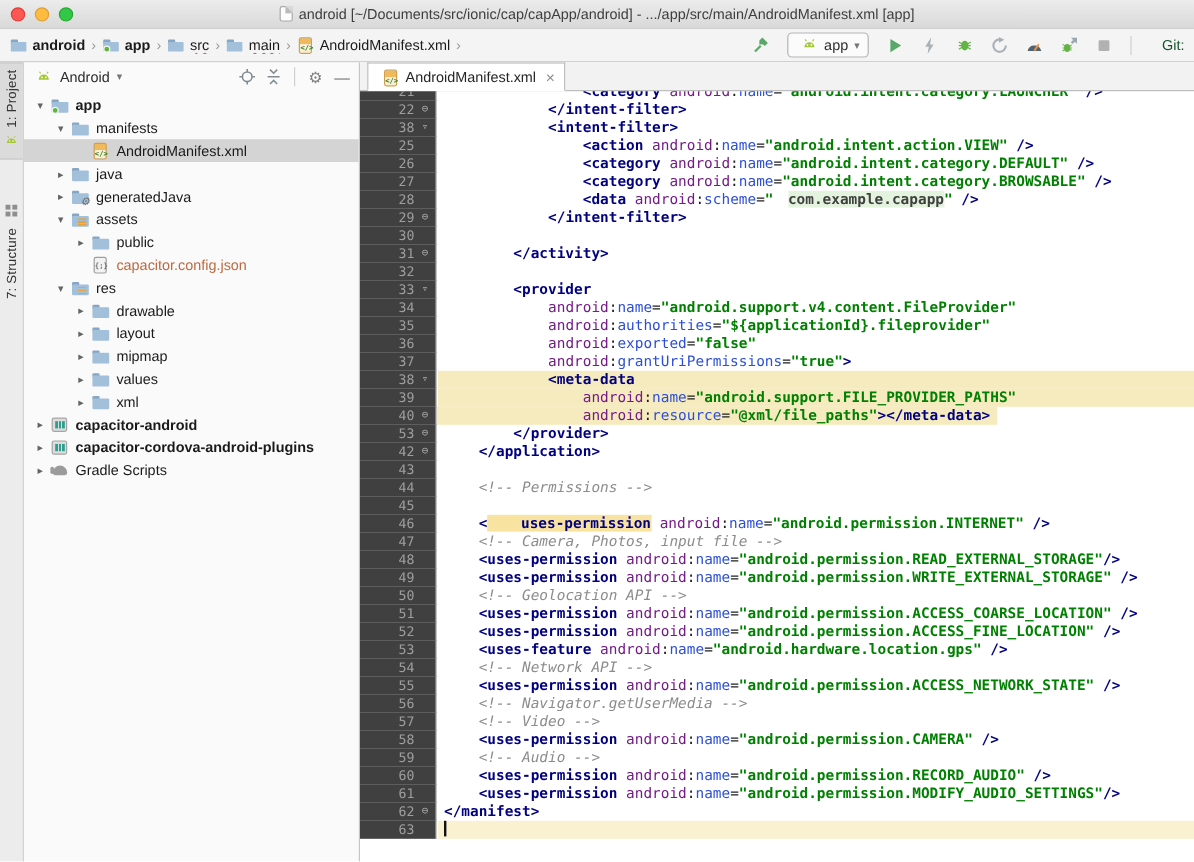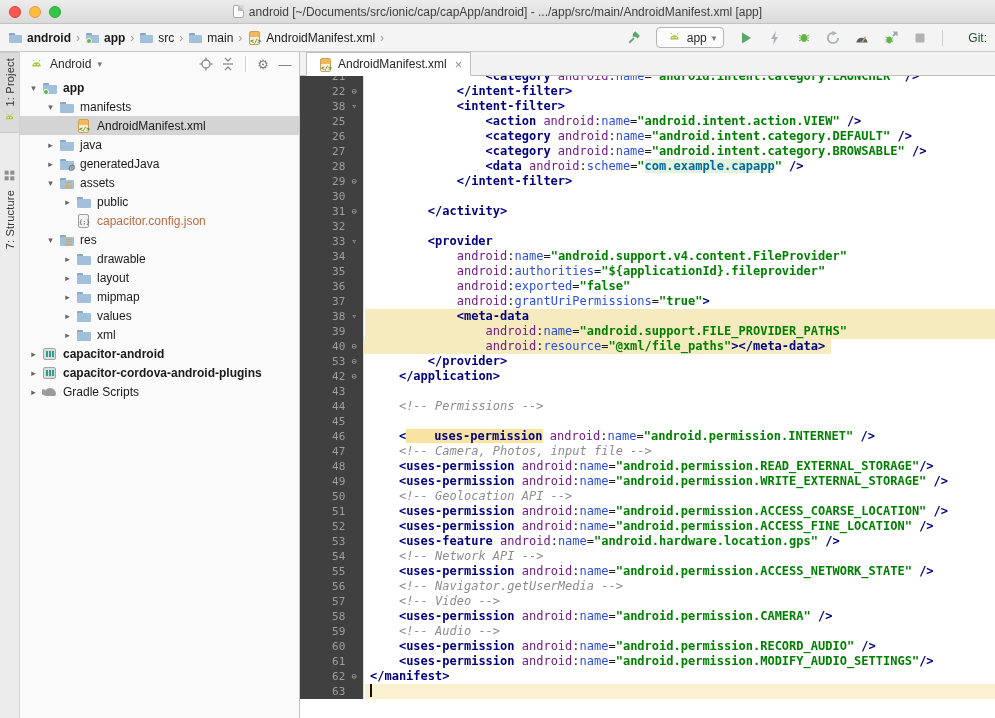--- a/index.html
+++ b/index.html
@@ -89,21 +89,21 @@
   .gutter { flex:none; width:64px; display:flex; background:#404040; border-right:1px solid #DCDCDC; position:relative; z-index:2; }
   .gnum { width:46px; text-align:right; color:#9E9E9E; font-size:11px; line-height:15px; }
   .gfold { width:18px; text-align:center; color:#A8A8A8; font-size:9px; line-height:15px; }
   .ctext { position:relative; z-index:1; padding:0 6px 0 6px; }
   .crow.bandtext .ctext { background:#F5EBBE; }
   .tk-t  { color:#000080; font-weight:bold; }
   .tk-ns { color:#741B86; }
   .tk-at { color:#2C4FD9; }
   .tk-pu { color:#1a1a1a; }
   .tk-va { color:#008000; font-weight:bold; }
-  .tk-vh { color:#0369a1; font-weight:bold; background:#E3F3DE; }
+  .tk-vh { color:#404040; font-weight:bold; background:#E3F3DE;margin-left:12px; }
   .tk-th { color:#000080; font-weight:bold; background:#F9E3A1;padding-left:28px; }
   .tk-c  { color:#8C8C8C; font-style:italic; }
   .tk-pl { color:#1a1a1a; }
   .caret { display:inline-block; width:1.5px; height:13px; background:#111; vertical-align:-2px; }
 </style>
 </head>
 <body>
 
 <div class="window">
 

